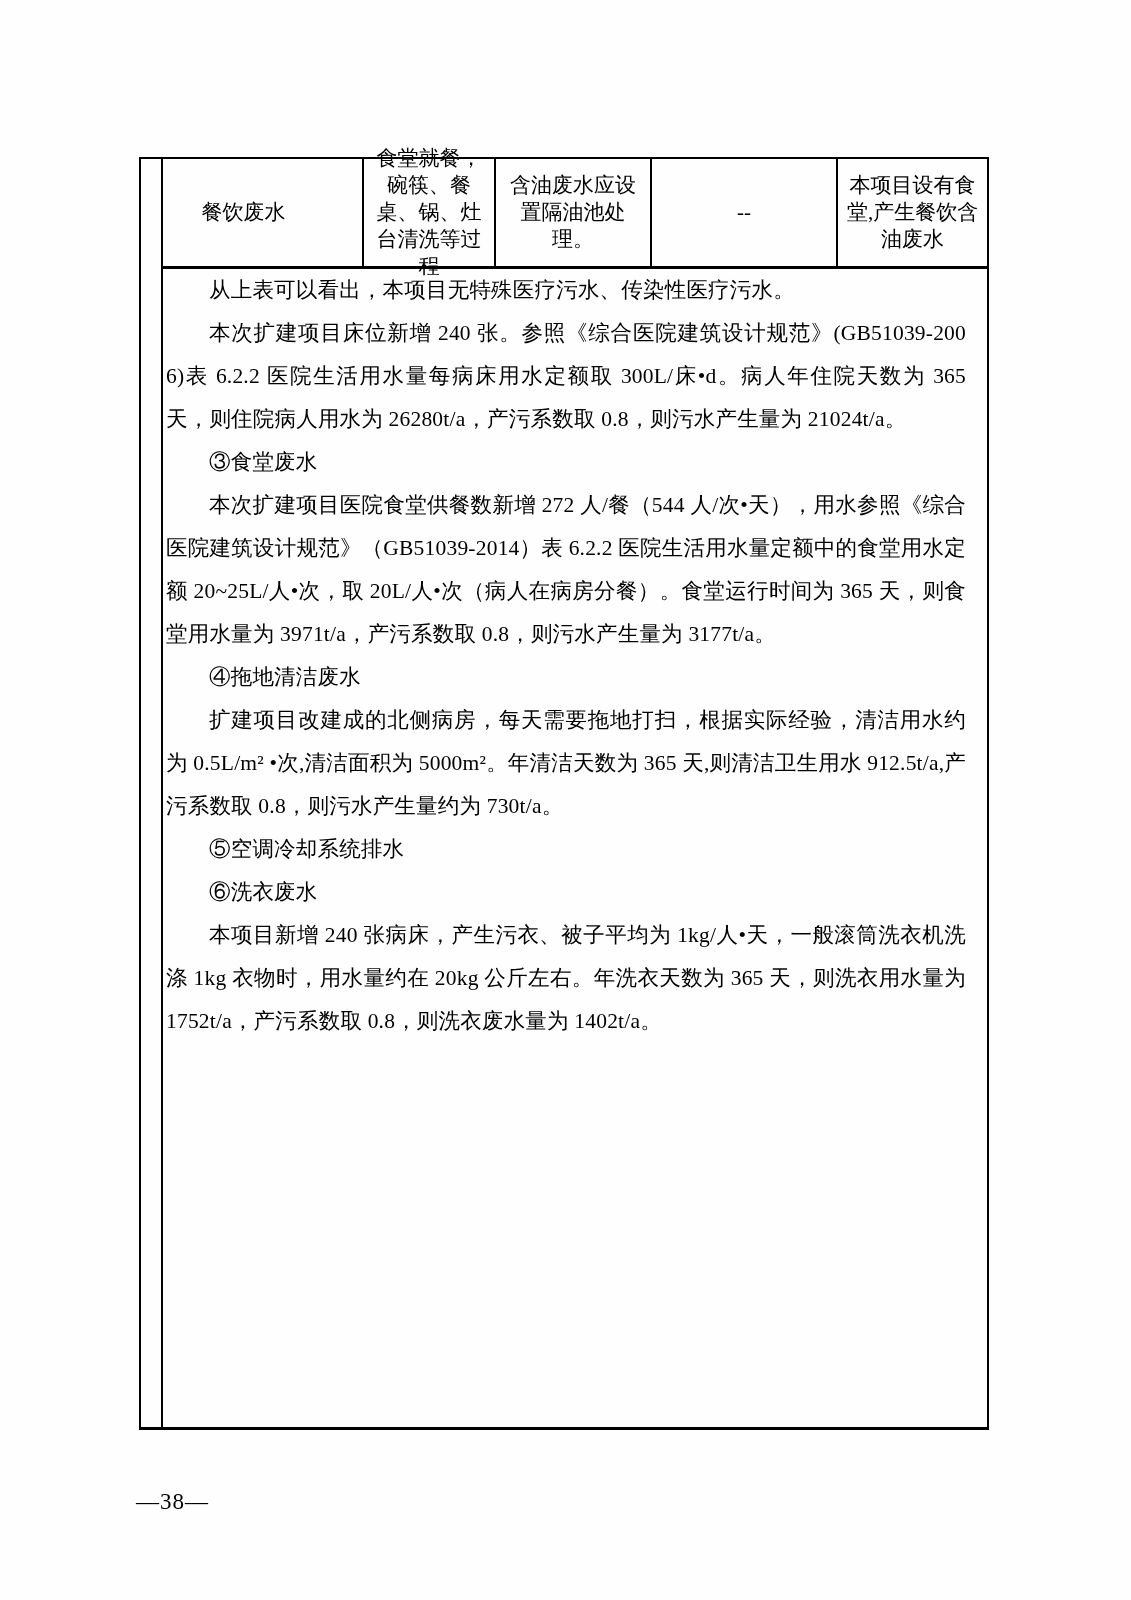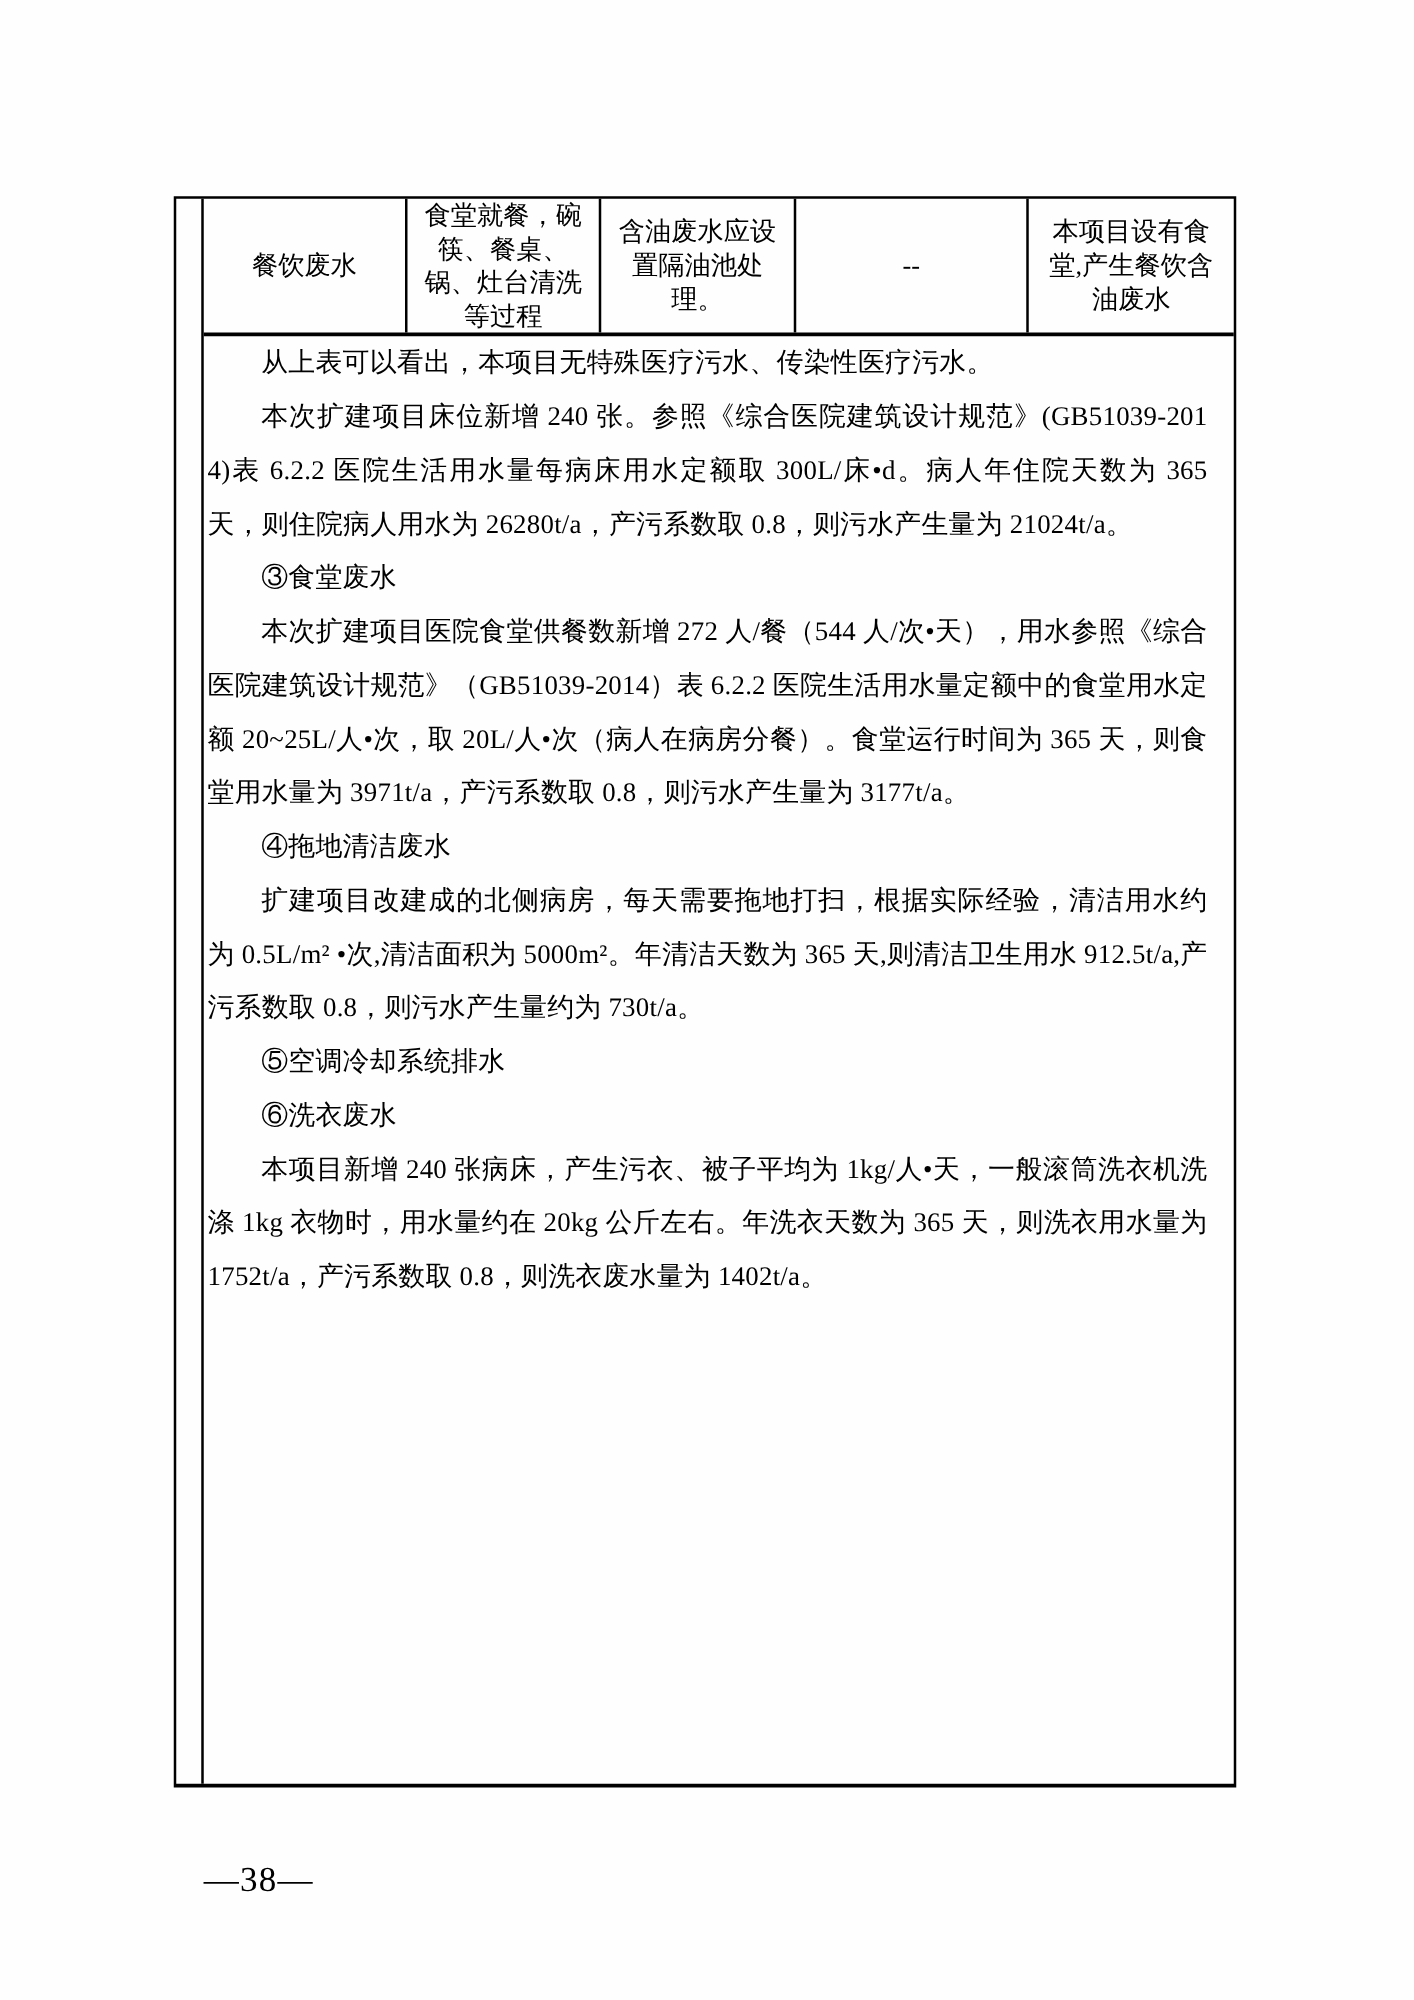--- a/index.html
+++ b/index.html
@@ -55,21 +55,21 @@
     align-items: center;
     justify-content: center;
     text-align: center;
     font-size: 21px;
     line-height: 27px;
     padding: 2px 6px;
     border-left: 2px solid #000;
   }
   .waste-table .cell:first-child { border-left: none; text-align: right; }
   .cell-c1 { width: 161px; }
-  .cell-c2 { width: 155px; }
+  .cell-c2 { width: 132px; margin-left: 38px; }
   .cell-c3 { width: 156px; }
   .cell-c4 { width: 186px; }
   .cell-c5 { flex: 1; }
   
   .text-block {
     position: absolute;
     left: 22px;
     right: 0;
     top: 110px;
     padding: 0 21px 0 3px;
@@ -79,23 +79,23 @@
     margin: 0;
     font-size: 21.5px;
     line-height: 43px;
     text-align: justify;
     text-indent: 43px;
     letter-spacing: 0.2px;
     word-break: break-all;
   }
   .page-number {
     position: absolute;
-    left: 163px;
+    left: 136px;
     top: 1489px;
-    font-size: 28px;
+    font-size: 23px;
     letter-spacing: 1px;
     white-space: nowrap;
   }
 </style>
 </head>
 <body>
 
 <div class="outer-frame">
 
   <div class="left-strip-divider"></div>
@@ -113,21 +113,21 @@
     <div class="cell cell-c4">
       <span>--</span>
     </div>
     <div class="cell cell-c5">
       <span>本项目设有食堂,产生餐饮含油废水</span>
     </div>
   </div>
 
   <div class="text-block">
     <p>从上表可以看出，本项目无特殊医疗污水、传染性医疗污水。</p>
-    <p>本次扩建项目床位新增 240 张。参照《综合医院建筑设计规范》(GB51039-2014)表 6.2.2 医院生活用水量每病床用水定额取 300L/床•d。病人年住院天数为 365 天，则住院病人用水为 26280t/a，产污系数取 0.8，则污水产生量为 21024t/a。</p>
+    <p>本次扩建项目床位新增 240 张。参照《综合医院建筑设计规范》(GB51039-2006)表 6.2.2 医院生活用水量每病床用水定额取 300L/床•d。病人年住院天数为 365 天，则住院病人用水为 26280t/a，产污系数取 0.8，则污水产生量为 21024t/a。</p>
     <p>③食堂废水</p>
     <p>本次扩建项目医院食堂供餐数新增 272 人/餐（544 人/次•天），用水参照《综合医院建筑设计规范》（GB51039-2014）表 6.2.2 医院生活用水量定额中的食堂用水定额 20~25L/人•次，取 20L/人•次（病人在病房分餐）。食堂运行时间为 365 天，则食堂用水量为 3971t/a，产污系数取 0.8，则污水产生量为 3177t/a。</p>
     <p>④拖地清洁废水</p>
     <p>扩建项目改建成的北侧病房，每天需要拖地打扫，根据实际经验，清洁用水约为 0.5L/m² •次,清洁面积为 5000m²。年清洁天数为 365 天,则清洁卫生用水 912.5t/a,产污系数取 0.8，则污水产生量约为 730t/a。</p>
     <p>⑤空调冷却系统排水</p>
     <p>⑥洗衣废水</p>
     <p>本项目新增 240 张病床，产生污衣、被子平均为 1kg/人•天，一般滚筒洗衣机洗涤 1kg 衣物时，用水量约在 20kg 公斤左右。年洗衣天数为 365 天，则洗衣用水量为 1752t/a，产污系数取 0.8，则洗衣废水量为 1402t/a。</p>
   </div>
 
 </div>

